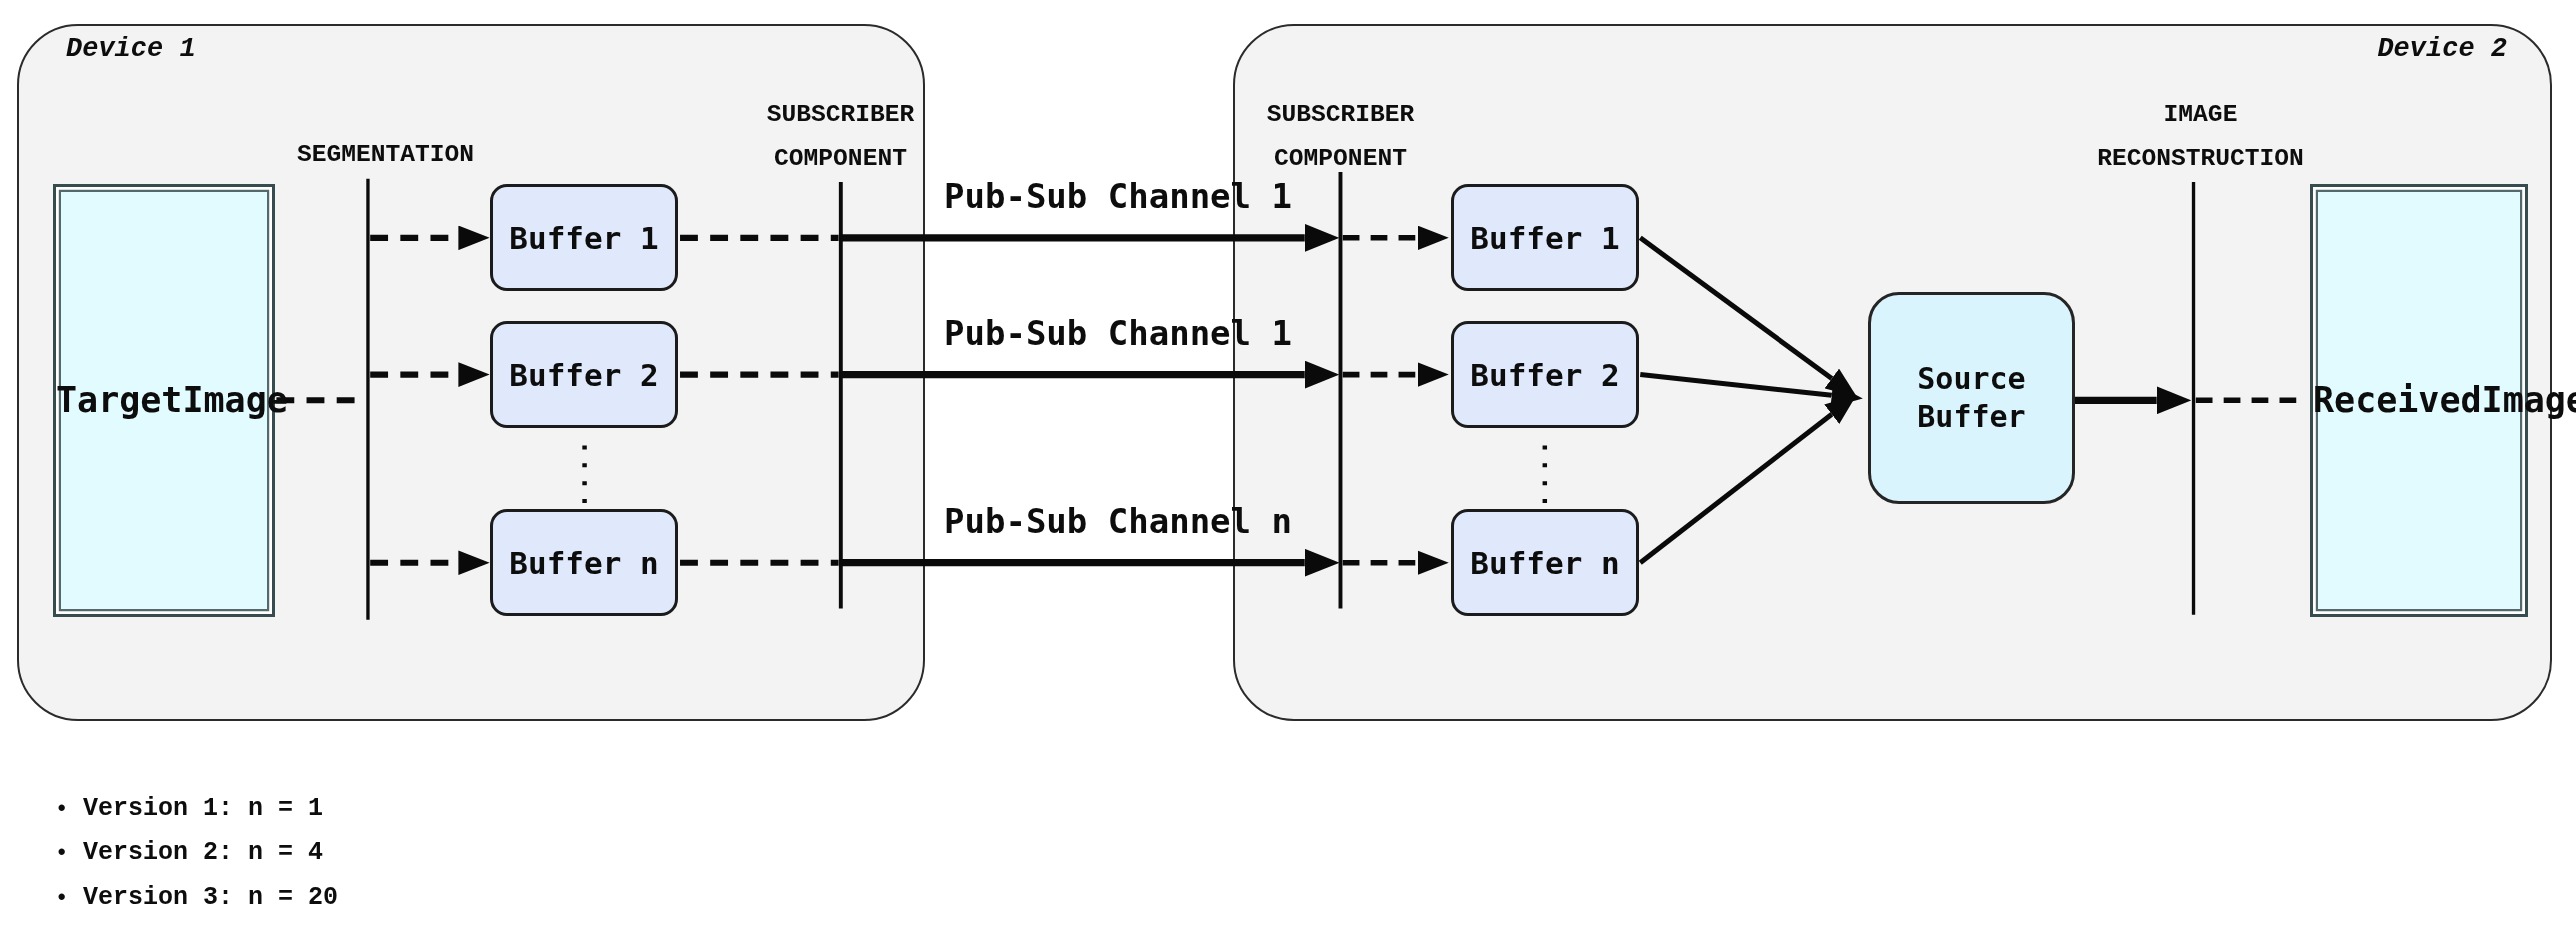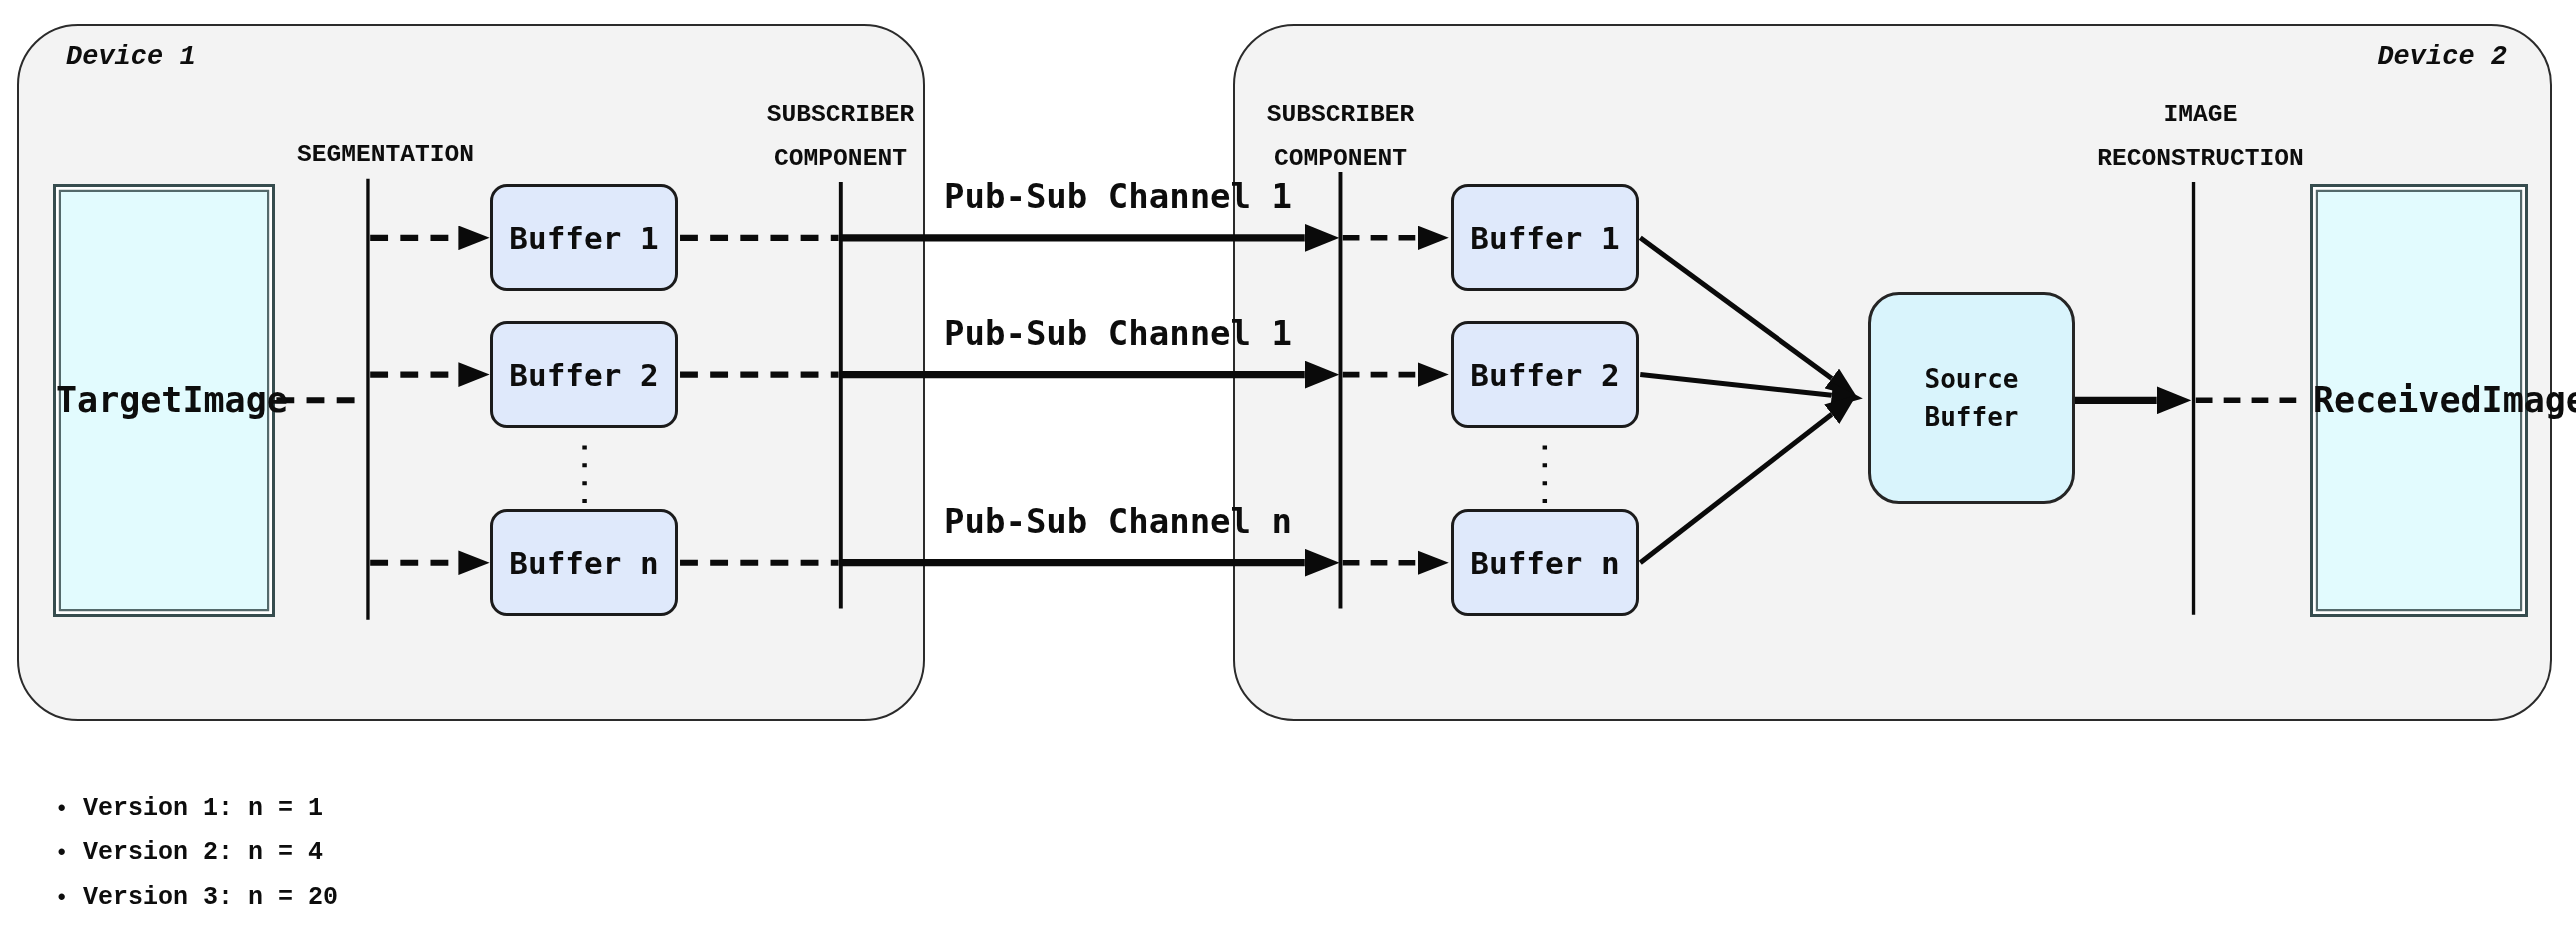--- a/index.html
+++ b/index.html
@@ -1,37 +1,37 @@
 <!DOCTYPE html>
 <html style="font-size:9px"><head>
 <meta charset="utf-8">
 <style>
   html,body{margin:0;padding:0;background:#ffffff;}
   #stage{position:relative;width:2576px;height:934px;background:#ffffff;overflow:hidden;
          font-family:"DejaVu Sans Mono", monospace;color:#0d0d0d;}
   
   .panel{position:absolute;background:#f3f3f3;border:2.8px solid #2b2b2b;border-radius:61px;box-sizing:border-box;}
   .panel-title{position:absolute;font-family:"Liberation Mono", monospace;font-weight:bold;font-style:italic;
-               font-size:27px;line-height:31px;white-space:nowrap;margin-top:8px;}
+               font-size:27px;line-height:31px;white-space:nowrap;}
   
   .caps{position:absolute;font-family:"Liberation Mono", monospace;font-weight:bold;font-size:24.6px;
         line-height:44px;text-align:center;white-space:nowrap;}
   
   .imgbox{position:absolute;background:#e2fbfe;border:3.9px solid #364c4e;box-sizing:border-box;
           box-shadow:inset 0 0 0 2.8px #ffffff, inset 0 0 0 5px #54696b;
           display:flex;flex-direction:row;align-items:center;justify-content:flex-start;}
   .imgbox .ln{font-size:35px;line-height:45px;font-weight:bold;}
   
   .buffer{position:absolute;width:188px;height:107px;background:#dfe9fb;border:3.9px solid #1b1b1b;
           border-radius:17px;box-sizing:border-box;display:flex;align-items:center;justify-content:center;
           font-size:31px;font-weight:bold;}
   
   .srcbox{position:absolute;background:#d9f4fc;border:3.9px solid #252525;border-radius:31px;box-sizing:border-box;
           display:flex;flex-direction:column;align-items:center;justify-content:center;}
-  .srcbox .ln{font-size:26px;line-height:38px;font-weight:bold;}
+  .srcbox .ln{font-size:30px;line-height:38px;font-weight:bold;}
   
   .chan{position:absolute;left:944px;font-size:34px;line-height:35px;font-weight:bold;white-space:nowrap;}
   
   .notes{position:absolute;left:55px;top:793px;display:flex;flex-direction:column;gap:12.3px;
          font-family:"Liberation Mono", monospace;font-weight:bold;font-size:25px;line-height:32px;}
   .note-row{display:flex;align-items:center;gap:14.5px;white-space:nowrap;}
   .note-bullet{font-size:22.3px;}
   svg.wires{position:absolute;left:0;top:0;}
 </style>
 </head>

